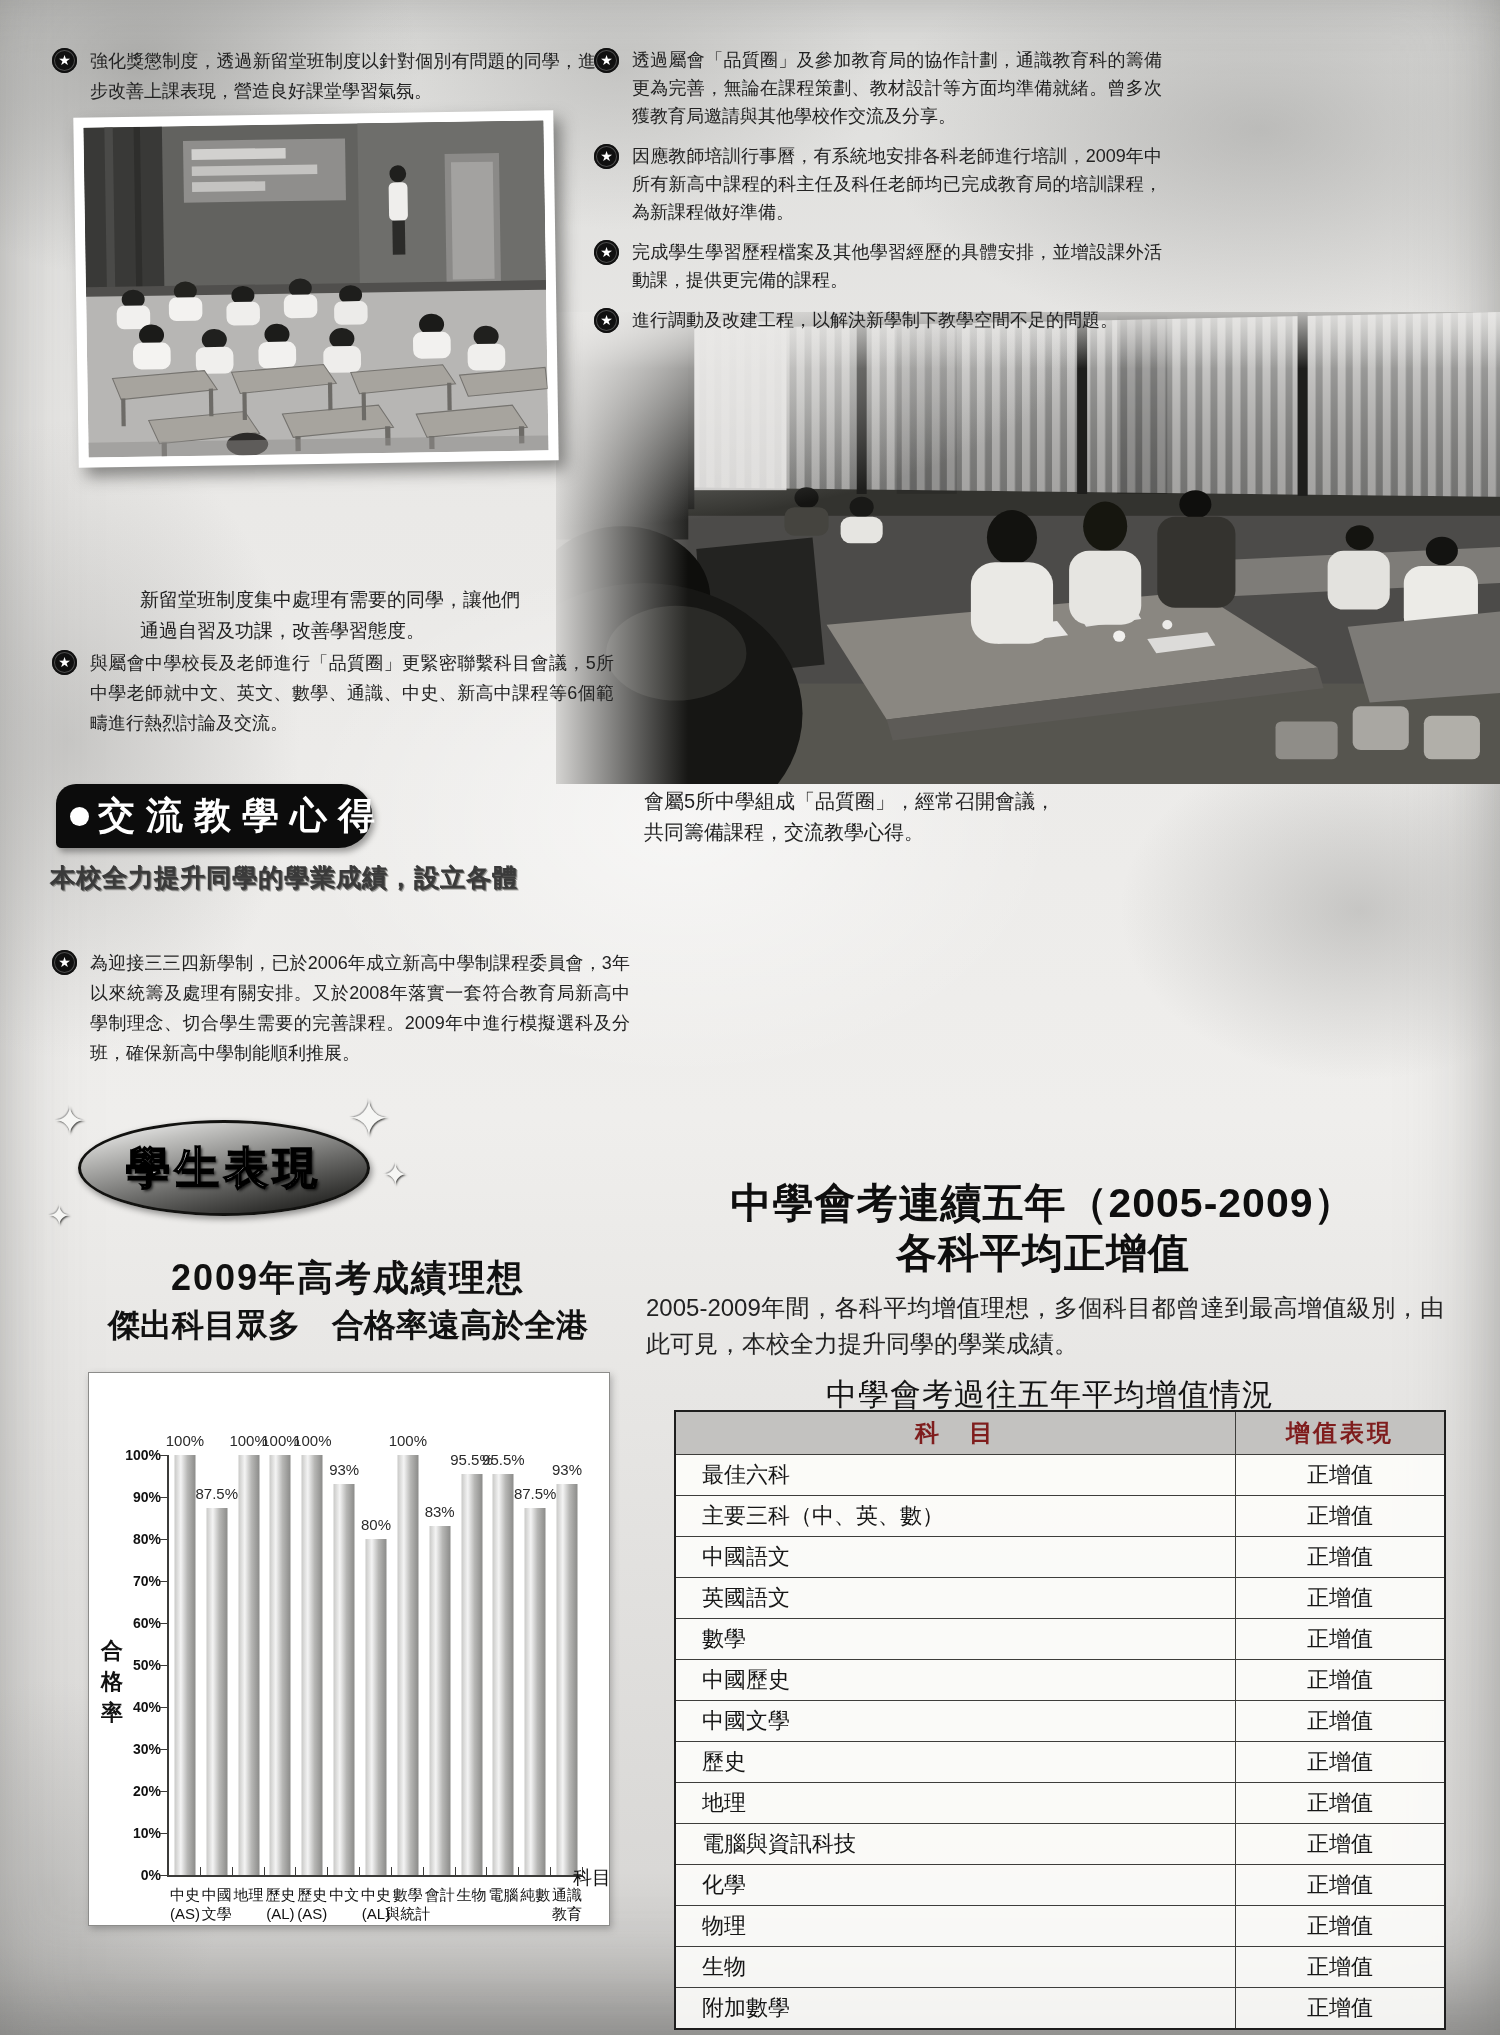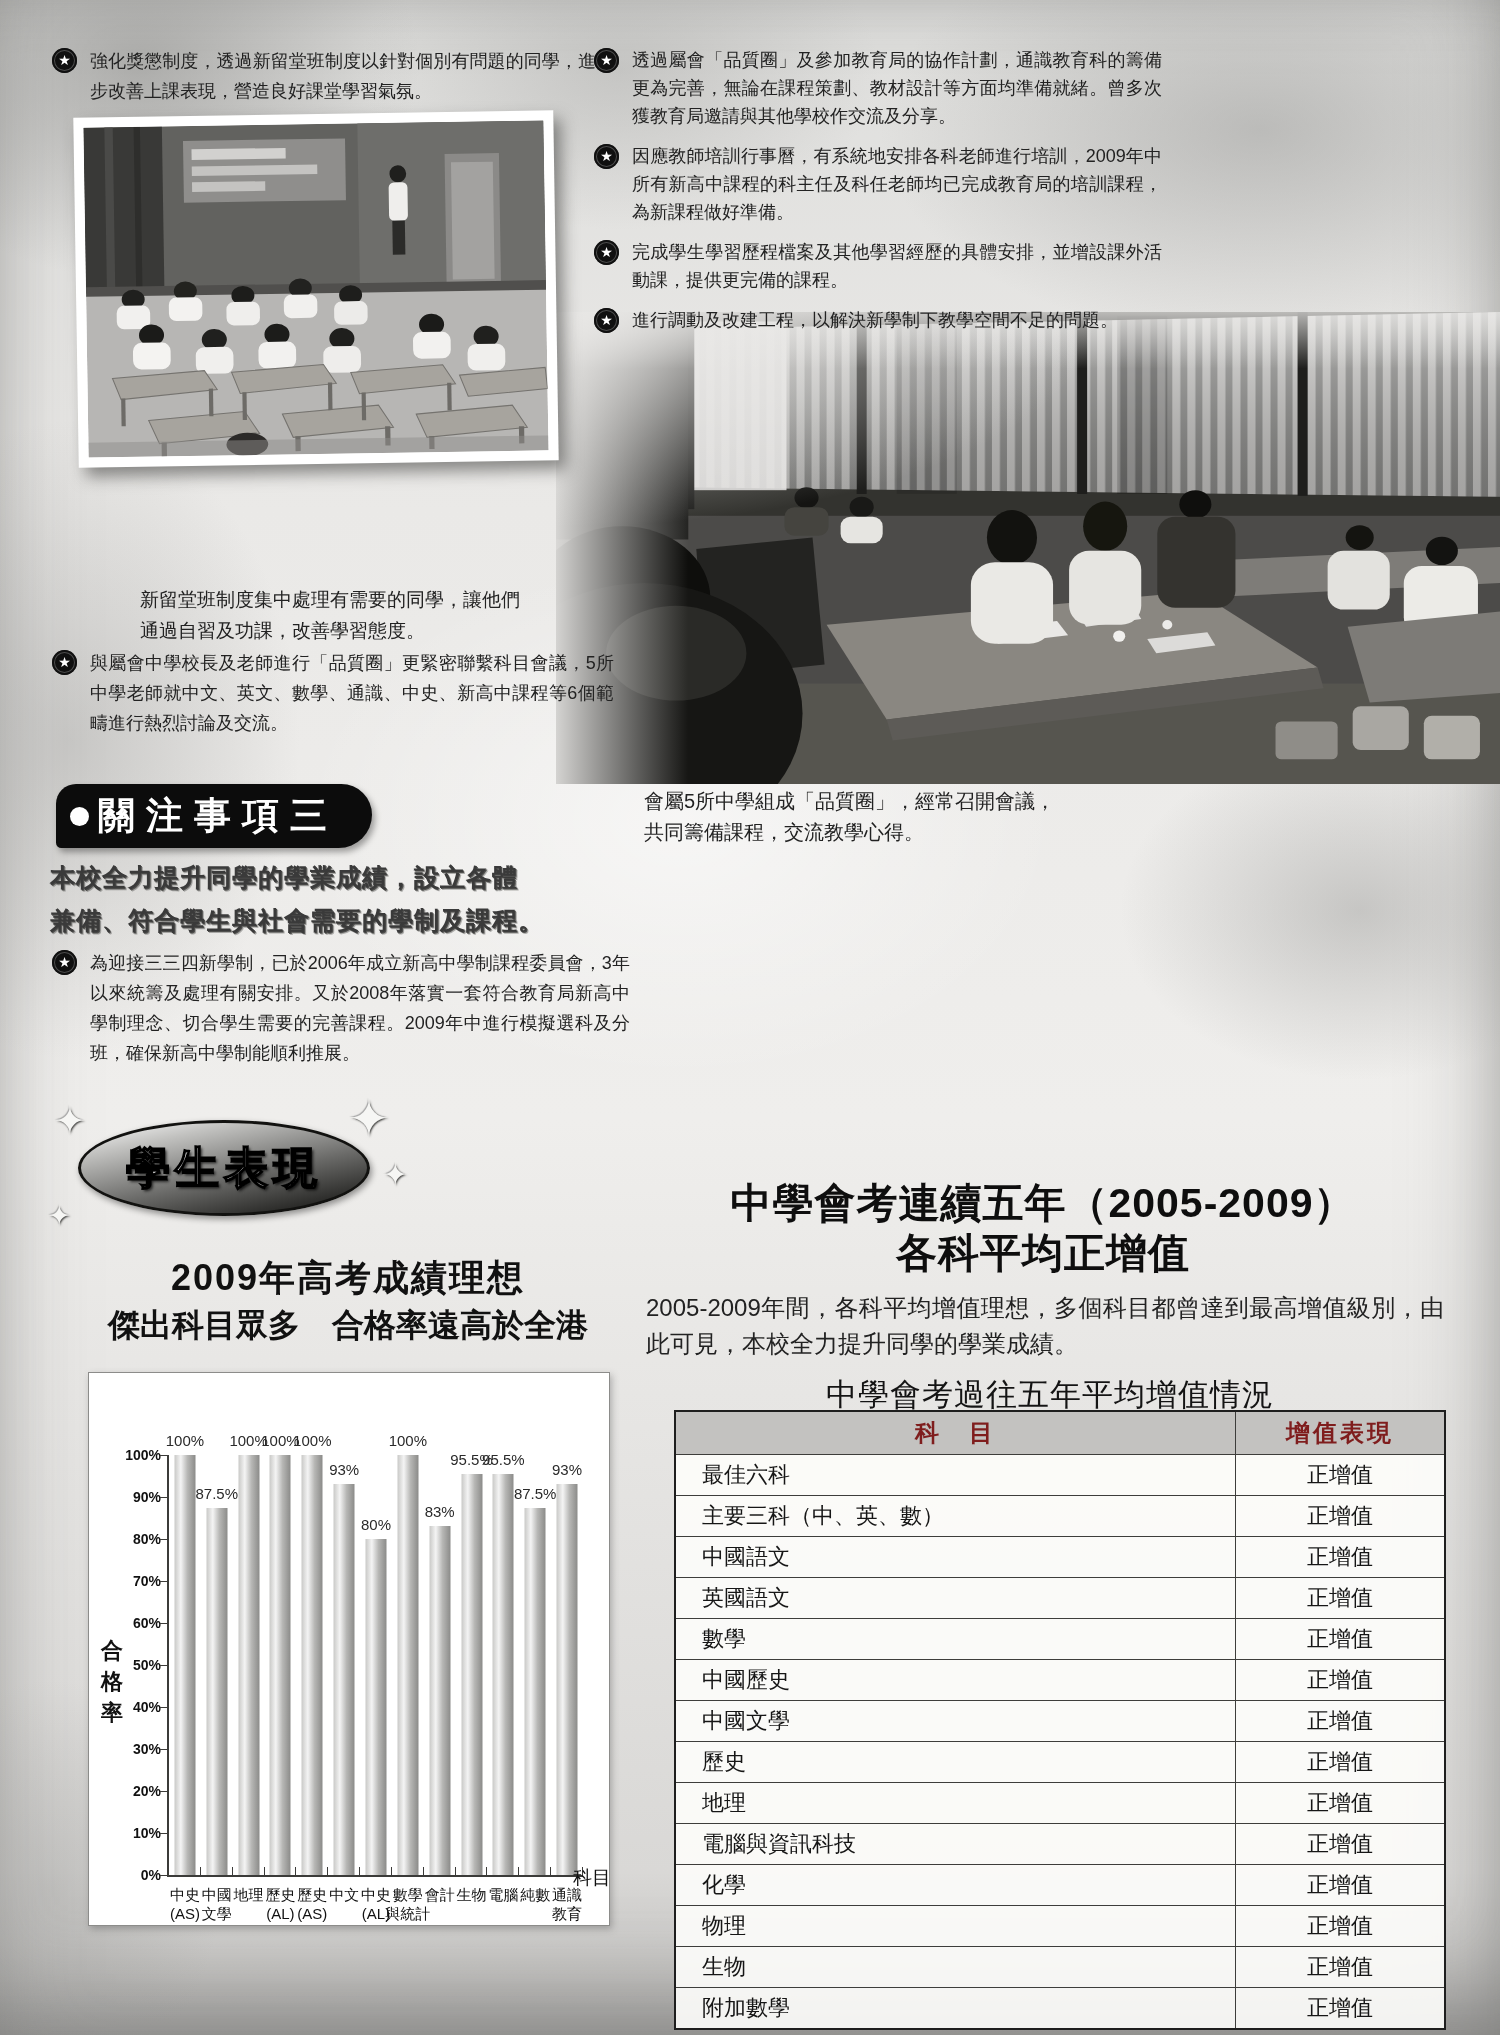--- a/index.html
+++ b/index.html
@@ -283,26 +283,25 @@
     <span>通過自習及功課，改善學習態度。</span>
   </div>
 
   <div class="bullet-row" id="left-bullet2" style="left:52px;top:648px;width:562px;">
     <span class="star-icon">★</span>
     <p class="bullet-text">與屬會中學校長及老師進行「品質圈」更緊密聯繫科目會議，5所中學老師就中文、英文、數學、通識、中史、新高中課程等6個範疇進行熱烈討論及交流。</p>
   </div>
 
   <div id="banner">
     <span class="banner-dot"></span>
-    <span class="banner-text">關注事項三</span>
+    <span class="banner-text">交流教學心得</span>
   </div>
 
   <div id="callig">
     <div>本校全力提升同學的學業成績，設立各體</div>
-    <div>兼備、符合學生與社會需要的學制及課程。</div>
   </div>
 
   <div class="bullet-row" id="left-bullet3" style="left:52px;top:948px;width:578px;">
     <span class="star-icon">★</span>
     <p class="bullet-text">為迎接三三四新學制，已於2006年成立新高中學制課程委員會，3年以來統籌及處理有關安排。又於2008年落實一套符合教育局新高中學制理念、切合學生需要的完善課程。2009年中進行模擬選科及分班，確保新高中學制能順利推展。</p>
   </div>
 
   <div class="caption" style="left:644px;top:786px;font-size:20px;line-height:31px;">
     <span>會屬5所中學組成「品質圈」，經常召開會議，</span><br>
     <span>共同籌備課程，交流教學心得。</span>

